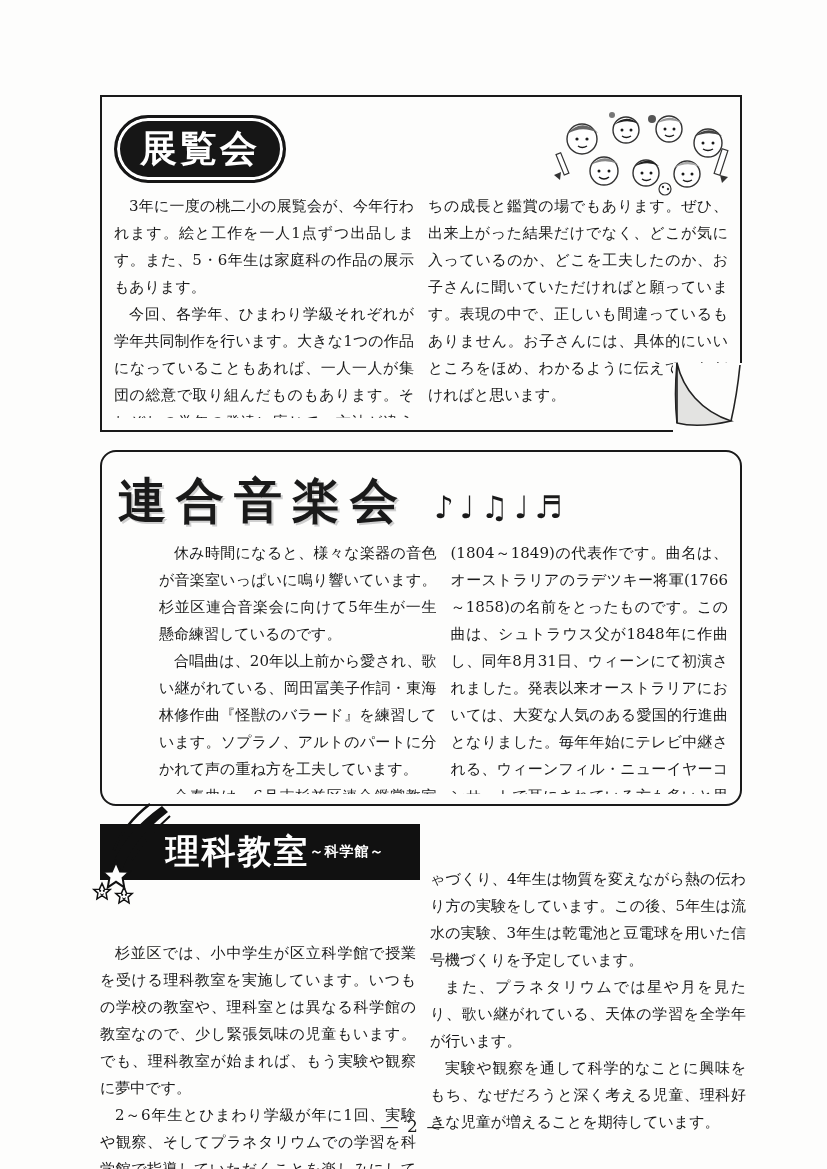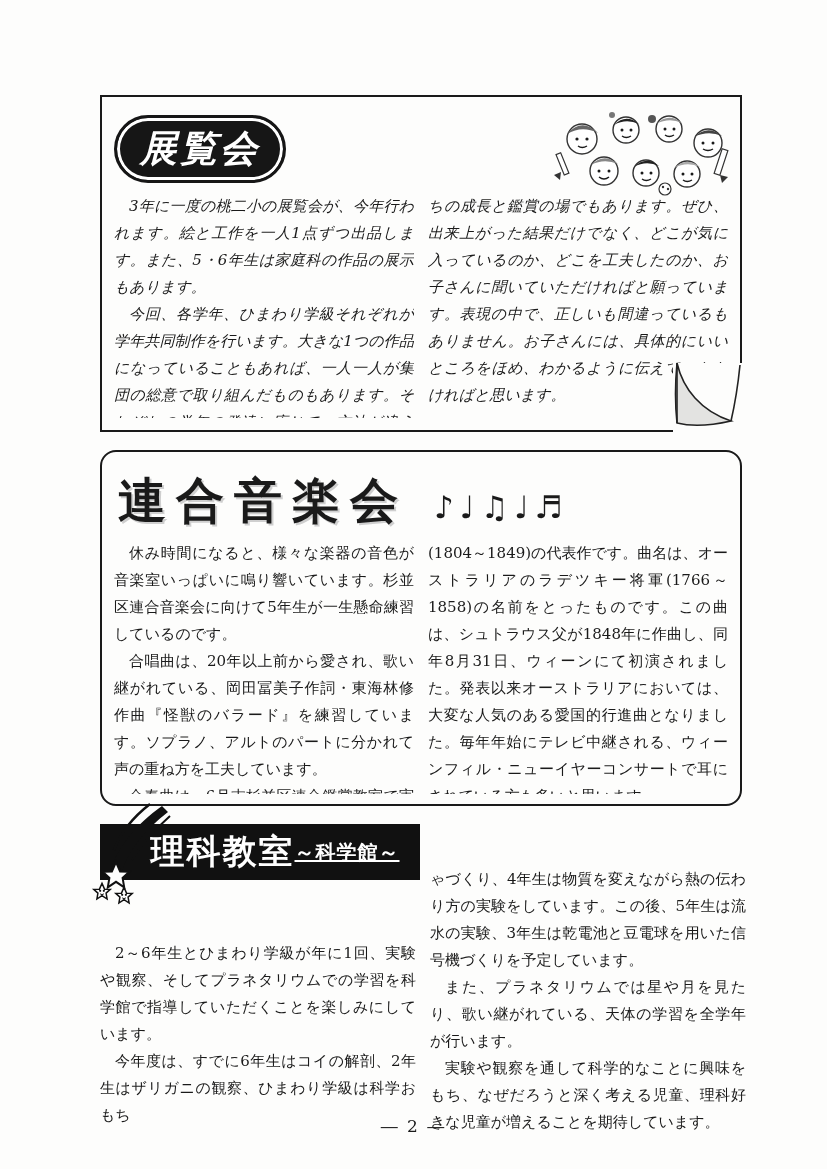--- a/index.html
+++ b/index.html
@@ -5,39 +5,39 @@
   html,body{margin:0;padding:0;background:#e9e9e9;}
   .page{
     position:relative;width:827px;height:1169px;background:#fdfdfc;
     margin:0 auto;overflow:hidden;
     font-family:"DejaVu Serif","Liberation Serif",serif;color:#1a1a1a;
   }
   .gothic{font-family:"DejaVu Sans","Liberation Sans",sans-serif;}
 
   
   .boxed{position:absolute;box-sizing:border-box;border:2px solid #1a1a1a;background:#fdfdfc;}
-  #box-exhibition{left:100px;top:95px;width:642px;height:337px;font-style:italic;}
+  #box-exhibition{left:100px;top:95px;width:642px;height:337px;}
   #box-music{left:100px;top:450px;width:642px;height:356px;border-radius:16px;}
   #sec-science{position:absolute;left:98px;top:812px;width:648px;height:310px;}
 
   
   .ex-header{position:absolute;left:12px;top:8px;right:6px;height:88px;display:flex;align-items:flex-start;}
   .badge{
     margin-top:10px;width:172px;height:68px;flex:0 0 auto;border-radius:40px;
     background:#161616;box-shadow:inset 0 0 0 3px #fff;border:3px solid #161616;
     display:flex;align-items:center;justify-content:center;
     color:#fff;font-weight:900;font-size:37px;letter-spacing:3px;box-sizing:border-box;
   }
   .ex-title{margin-left:16px;font-weight:900;font-size:37px;line-height:43px;letter-spacing:1px;white-space:nowrap;}
   .children-wrap{margin-left:auto;margin-right:2px;}
 
   
   .cols{position:absolute;left:12px;right:12px;display:flex;gap:14px;}
   #box-exhibition .cols{top:96px;bottom:12px;}
-  #box-music .cols{top:88px;bottom:10px;}
+  #box-music .cols{top:88px;bottom:10px;margin-left:45px;}
   .col{flex:1 1 0;font-size:15px;line-height:27px;text-align:justify;overflow:hidden;}
   .para{margin:0;}
   .para.indent{text-indent:1em;}
 
   
   .curl{position:absolute;right:-3px;bottom:-3px;width:78px;height:70px;}
 
   
   .mu-header{position:absolute;left:16px;top:12px;right:25px;height:72px;display:flex;align-items:center;}
   .mu-title{font-weight:900;font-size:48px;letter-spacing:10px;line-height:1;
@@ -45,21 +45,21 @@
   .mu-notes{font-size:31px;letter-spacing:6px;margin-left:26px;margin-top:14px;
     font-family:"DejaVu Sans","Liberation Sans",sans-serif;}
 
   
   .sci-banner{
     position:absolute;left:2px;top:12px;width:320px;height:56px;background:#111;
     display:flex;align-items:center;justify-content:center;padding-left:30px;box-sizing:border-box;
     color:#fff;white-space:nowrap;
   }
   .sci-title-main{font-weight:900;font-size:34px;letter-spacing:2px;}
-  .sci-title-sub{font-weight:900;font-size:20px;letter-spacing:1px;text-decoration:underline;}
+  .sci-title-sub{font-weight:900;font-size:14px;letter-spacing:1px;}
   .comet-wrap{position:absolute;left:-8px;top:-10px;width:88px;height:104px;}
   .sci-col{position:absolute;width:316px;font-size:15px;line-height:27px;text-align:justify;margin-top:48px;}
   #sci-left{left:2px;top:80px;}
   #sci-right{left:332px;top:6px;}
 
   
   .footer{position:absolute;left:0;right:0;top:1116px;text-align:center;font-size:17px;letter-spacing:2px;}
   svg{display:block;}
 </style>
 </head>
@@ -198,20 +198,21 @@
         </g>
         <g transform="translate(34,94) scale(0.62)">
           <path d="M0,-14 L4.1,-4.6 L13.3,-4.3 L6.6,1.8 L8.2,11.3 L0,5.8 L-8.2,11.3 L-6.6,1.8 L-13.3,-4.3 L-4.1,-4.6 Z" fill="#fff" stroke="#111" stroke-width="2.4"></path>
           <circle cx="-3" cy="-2" r="1.8" fill="#111"></circle>
             <circle cx="3" cy="-2" r="1.8" fill="#111"></circle>
           <path d="M-3,3 Q0,5.5 3,3" stroke="#111" stroke-width="1.6" fill="none"></path>
         </g>
       </svg>
     </div>
     <div class="sci-col" id="sci-left">
+        <p class="para indent">杉並区では、小中学生が区立科学館で授業を受ける理科教室を実施しています。いつもの学校の教室や、理科室とは異なる科学館の教室なので、少し緊張気味の児童もいます。でも、理科教室が始まれば、もう実験や観察に夢中です。</p>
         <p class="para indent">2～6年生とひまわり学級が年に1回、実験や観察、そしてプラネタリウムでの学習を科学館で指導していただくことを楽しみにしています。</p>
         <p class="para indent">今年度は、すでに6年生はコイの解剖、2年生はザリガニの観察、ひまわり学級は科学おもち</p>
       </div>
     <div class="sci-col" id="sci-right">
         <p class="para">ゃづくり、4年生は物質を変えながら熱の伝わり方の実験をしています。この後、5年生は流水の実験、3年生は乾電池と豆電球を用いた信号機づくりを予定しています。</p>
         <p class="para indent">また、プラネタリウムでは星や月を見たり、歌い継がれている、天体の学習を全学年が行います。</p>
         <p class="para indent">実験や観察を通して科学的なことに興味をもち、なぜだろうと深く考える児童、理科好きな児童が増えることを期待しています。</p>
       </div>
   </div>
 

